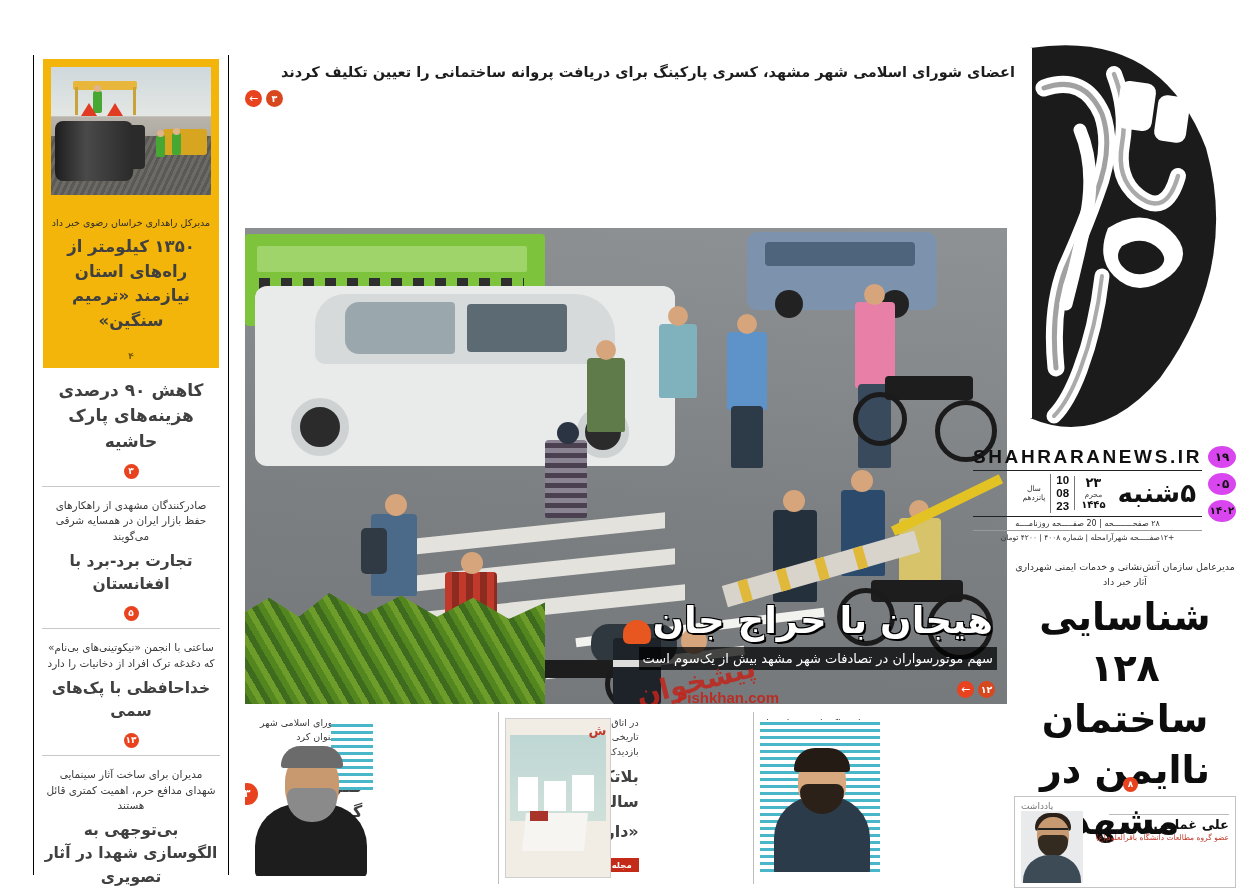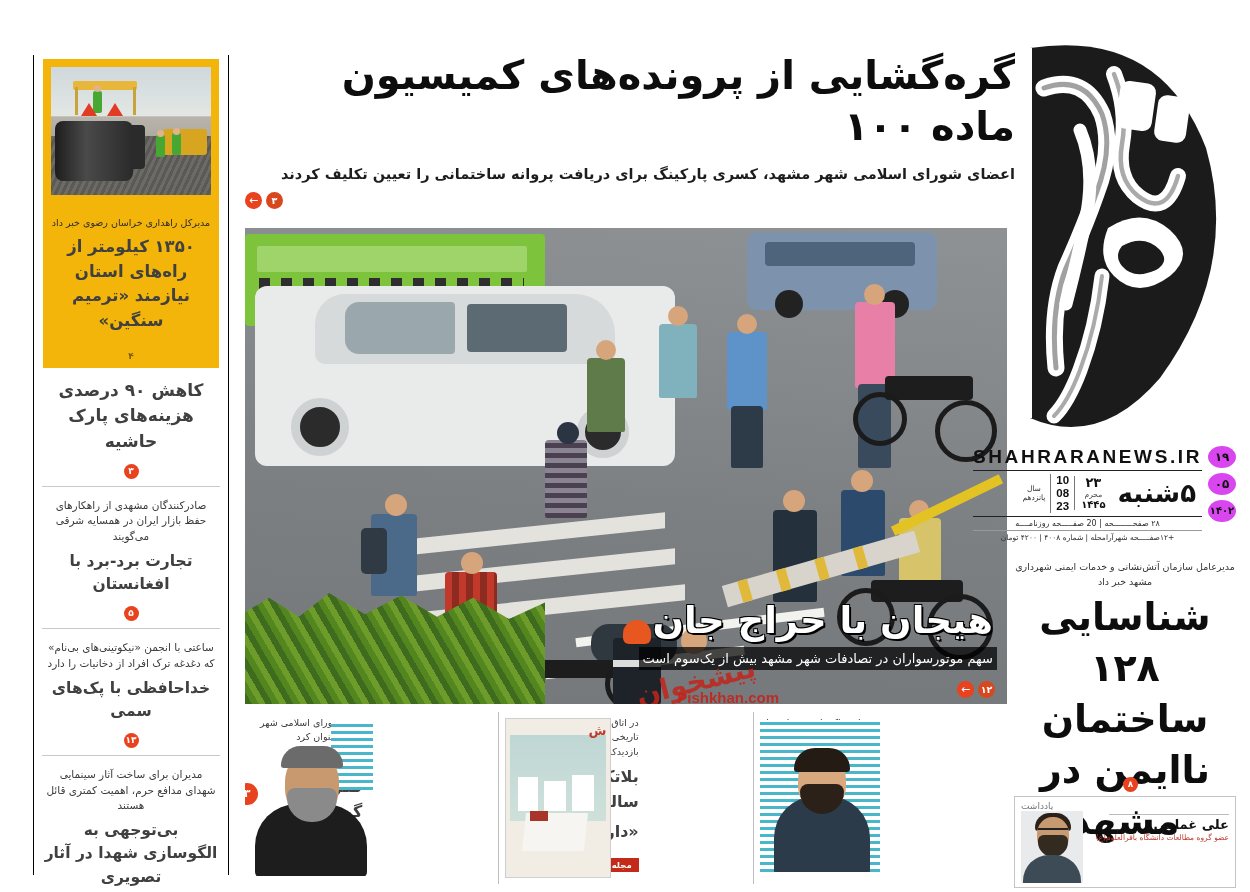--- a/index.html
+++ b/index.html
@@ -256,21 +256,20 @@
 
     <div class="sb-item">
       <div class="kicker">مدیران برای ساخت آثار سینمایی شهدای مدافع حرم، اهمیت کمتری قائل هستند</div>
       <div class="hl">بی‌توجهی به الگوسازی شهدا در آثار تصویری</div>
 
     </div>
 
   </div>
 
   <div class="head-area">
-    <div class="main-headline">گره‌گشایی از پرونده‌های کمیسیون ماده ۱۰۰</div>
     <div class="main-sub">اعضای شورای اسلامی شهر مشهد، کسری پارکینگ برای دریافت پروانه ساختمانی را تعیین تکلیف کردند</div>
     <div class="badges">
       <span class="arrowdot">←</span>
       <span class="numdot">۳</span>
     </div>
   </div>
 
   <div class="hero">
     <div class="asphalt"></div>
 
@@ -476,21 +475,21 @@
               <div>سال</div>
               <div>پانزدهم</div>
             </div>
           </div>
           <div class="smallline">۲۸ صفحــــــــحه | 20 صفـــــحه روزنامــــه</div>
           <div class="smallline2">+۱۲صفـــــحه شهرآرامحله | شماره ۴۰۰۸ | ۴۲۰۰ تومان</div>
         </div>
       </div>
     </div>
 
-    <div class="r-kicker">مدیرعامل سازمان آتش‌نشانی و خدمات ایمنی شهرداری مشهد خبر داد</div>
+    <div class="r-kicker">مدیرعامل سازمان آتش‌نشانی و خدمات ایمنی شهرداری آثار خبر داد</div>
     <div class="r-head">شناسایی ۱۲۸ ساختمان ناایمن در مشهد</div>
     <div class="r-dot">
       <span class="pagedot">۸</span>
     </div>
 
     <div class="note-box">
       <div class="note-label">یادداشت</div>
       <div class="note-avatar">
         <div class="av-bg"></div>
         <div class="av-hair"></div>

